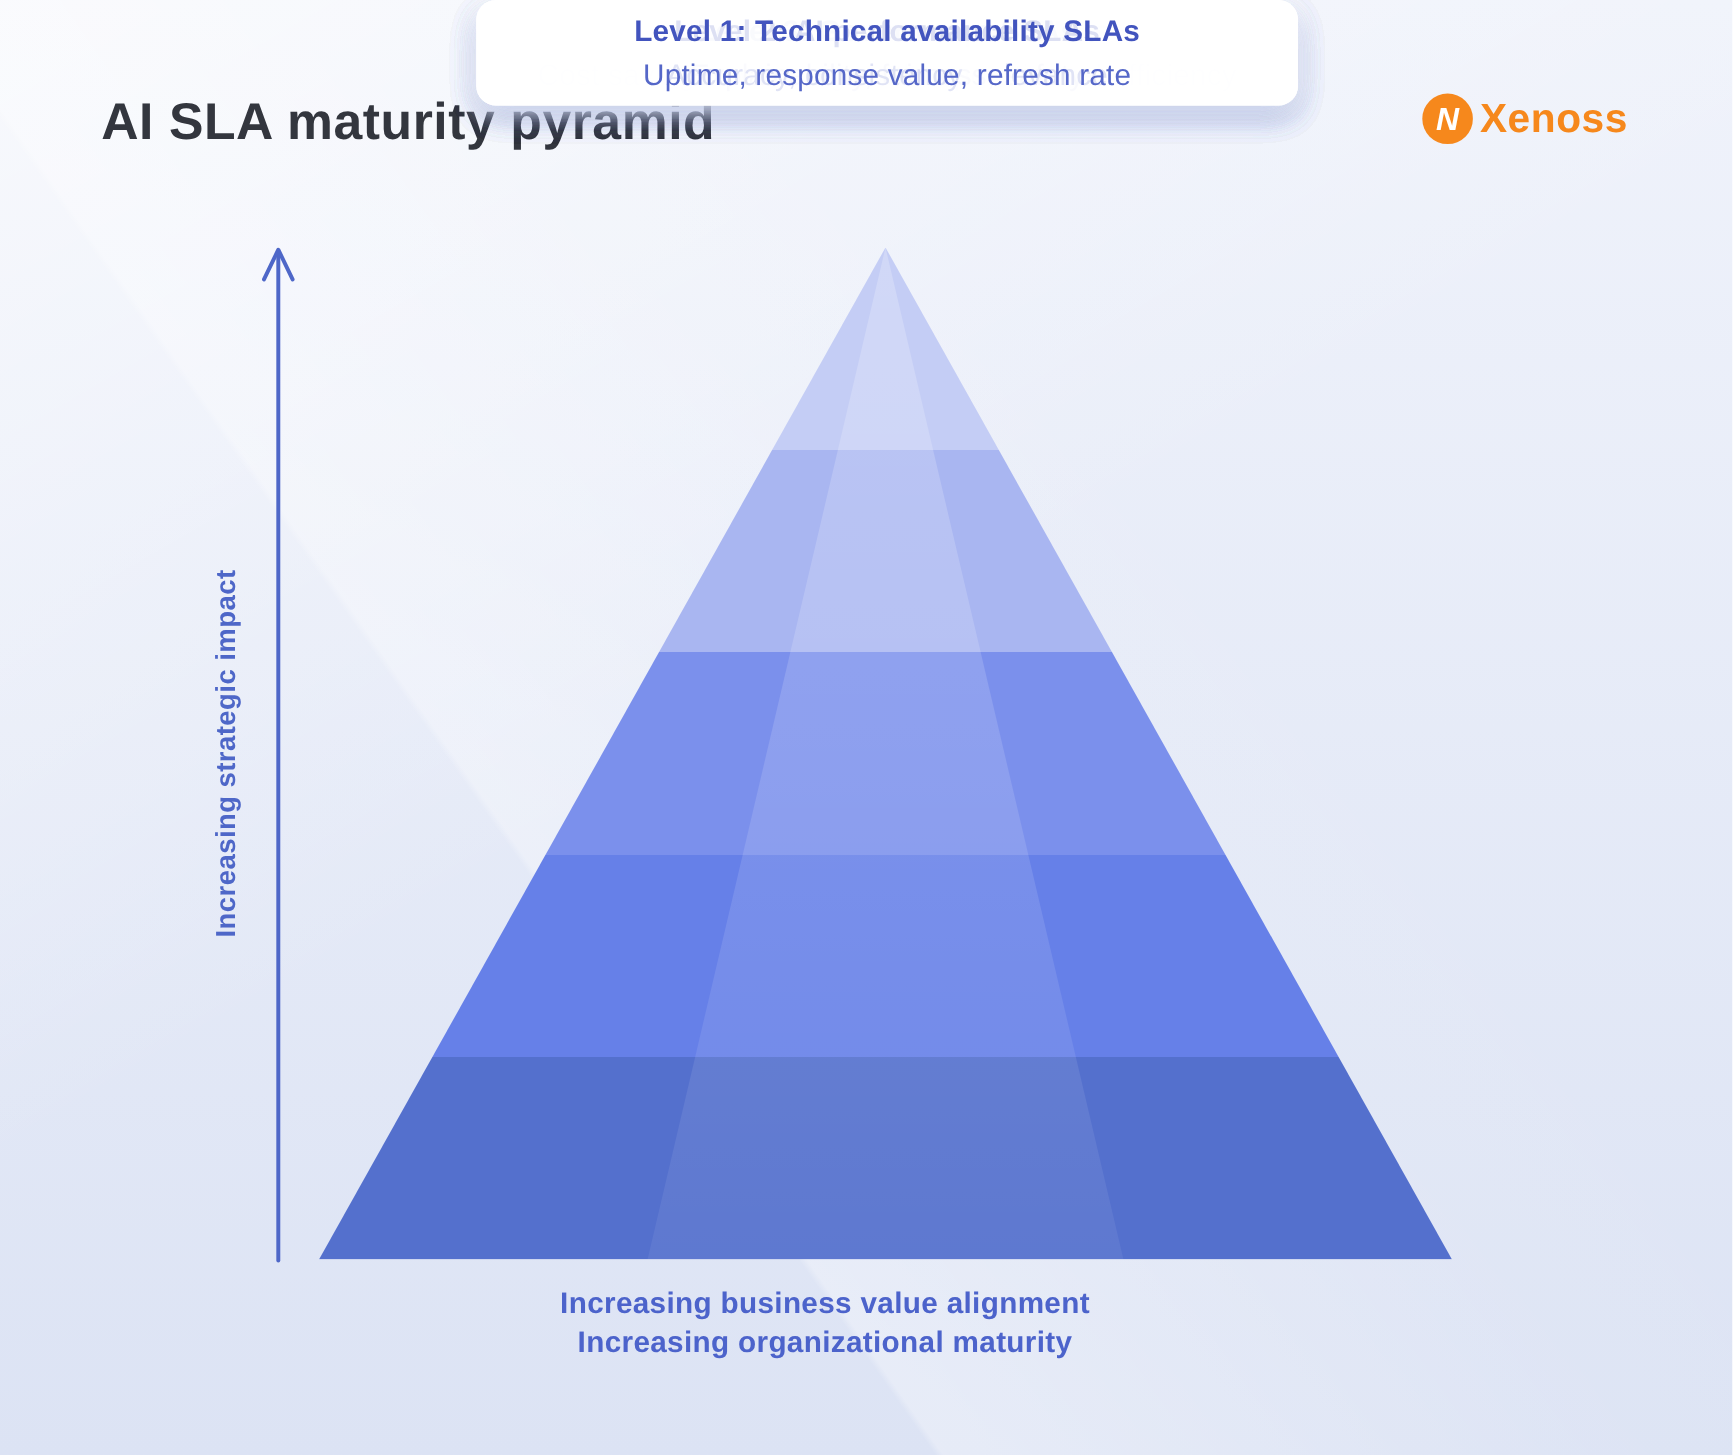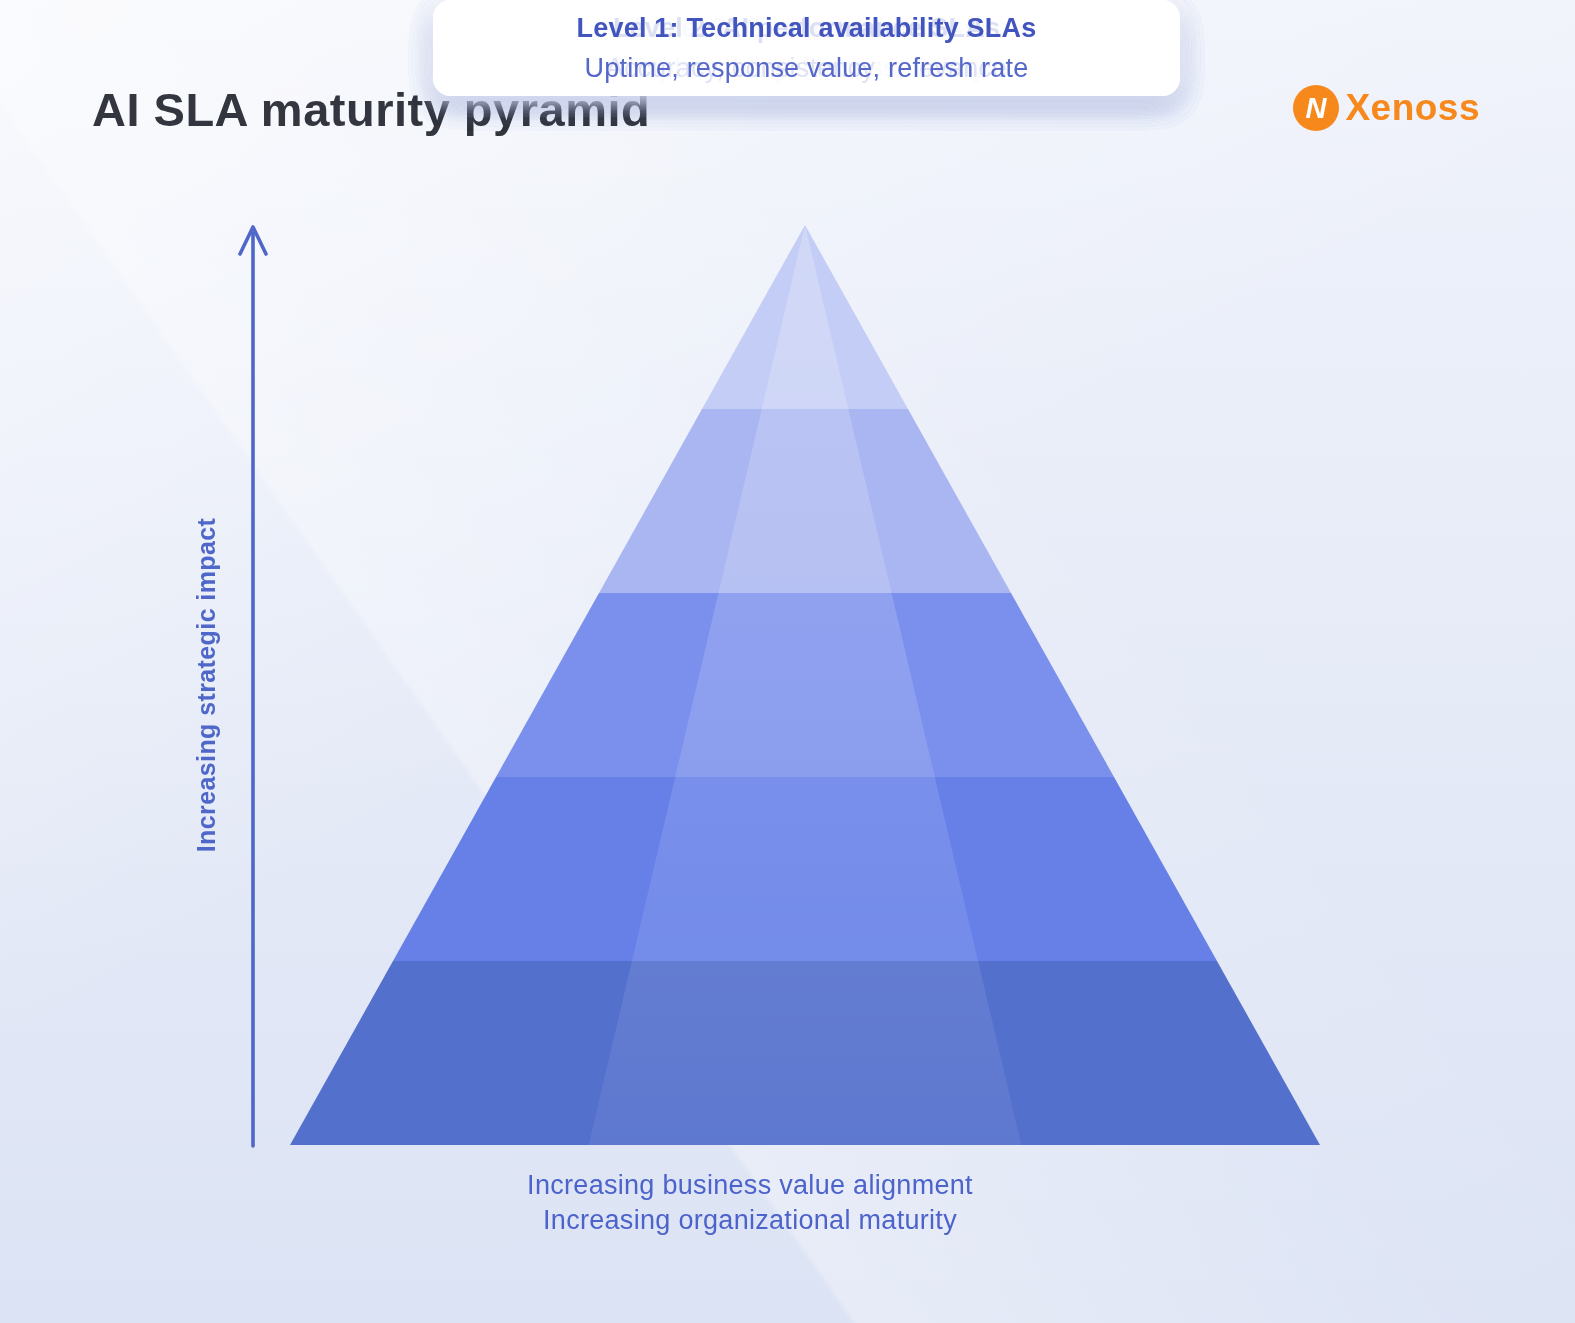--- a/index.html
+++ b/index.html
@@ -75,21 +75,21 @@
   .level-card:nth-of-type(4){top:826px;}
   .level-card:nth-of-type(5){top:1009px;}
   .level-title{
     font-size:27px;font-weight:bold;color:#4254BE;letter-spacing:0.2px;
   }
   .level-sub{
     font-size:27px;color:#5567C8;letter-spacing:0.2px;
   }
   .x-axis-caption{
     position:absolute;left:0;top:1168px;width:1500px;
-    text-align:center;font-size:27px;font-weight:normal;line-height:35px;
+    text-align:center;font-size:27px;font-weight:bold;line-height:35px;
     color:var(--text-blue);letter-spacing:0.3px;
   }
 </style>
 </head>
 <body>
 
 <div class="canvas">
 
   <div class="sheen"></div>
 

